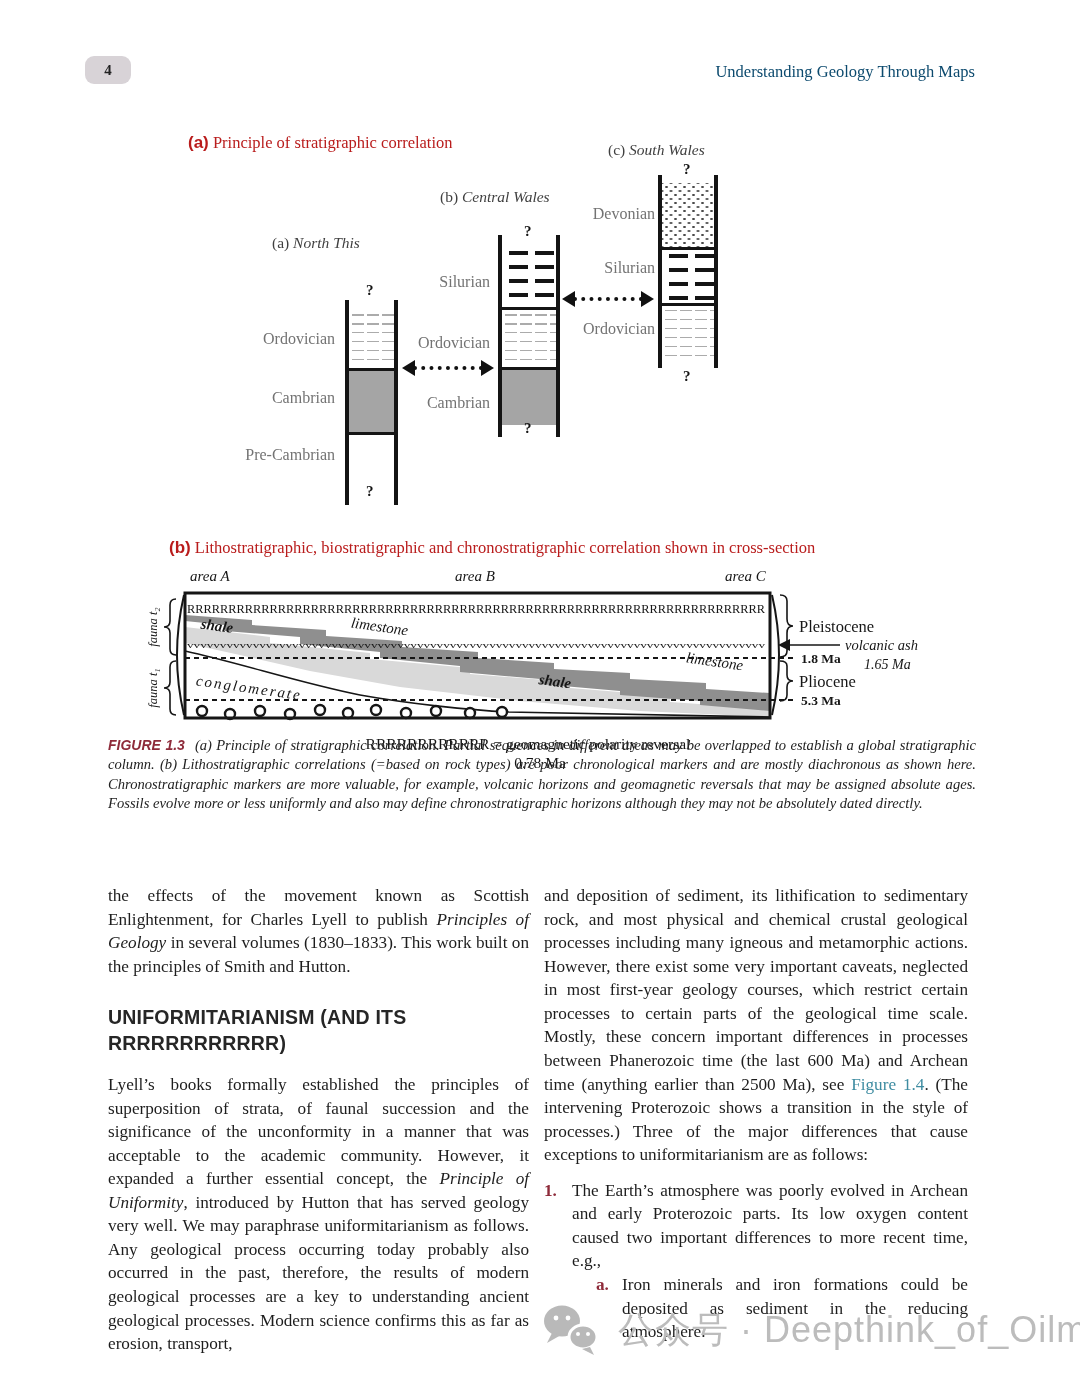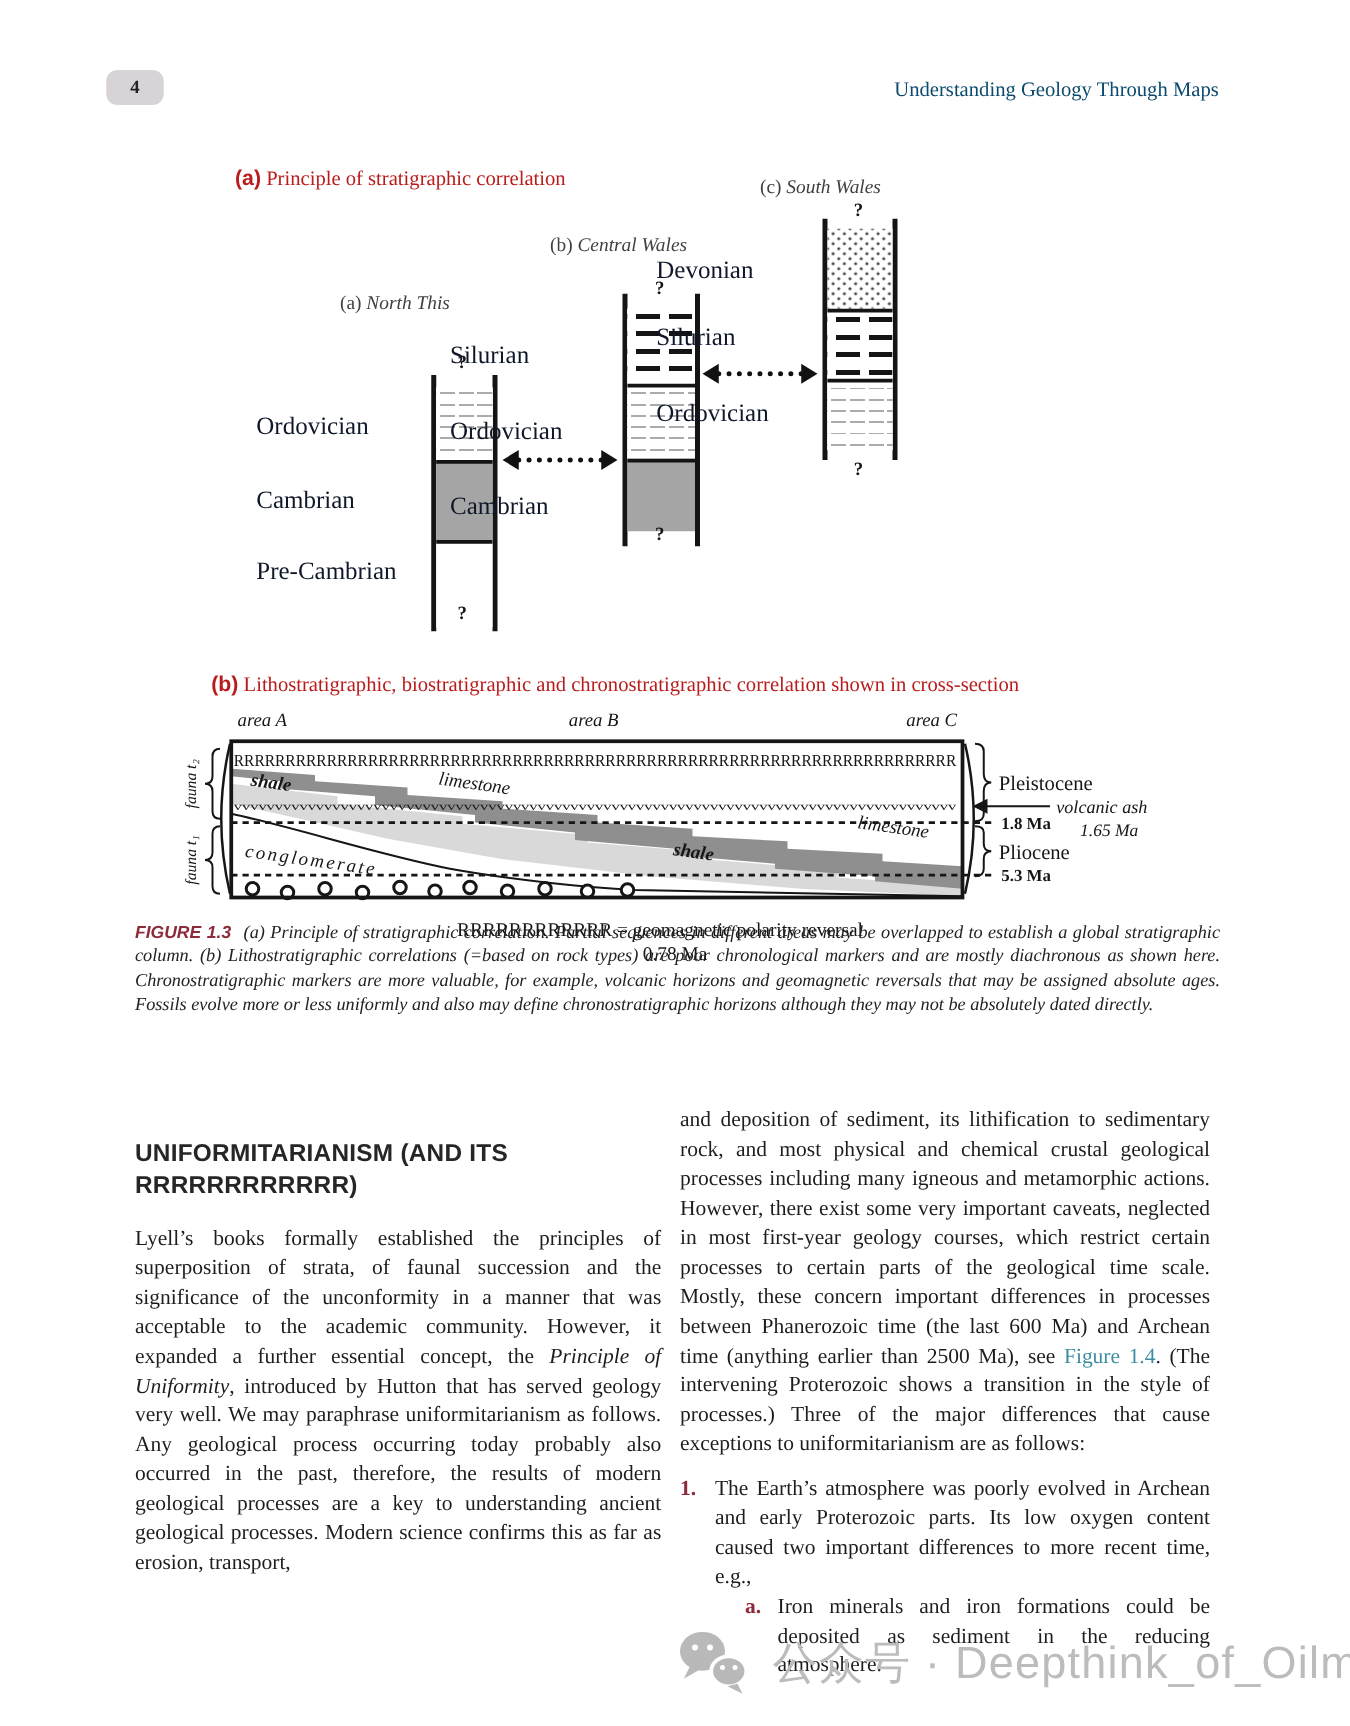--- a/index.html
+++ b/index.html
@@ -26,21 +26,21 @@
       repeating-linear-gradient(90deg,#fff 0 3px,rgba(255,255,255,0) 3px 15px),
       repeating-linear-gradient(180deg,#fff 0 4px,#ababab 4px 5.5px,#fff 5.5px 9px);}
   .pat-bricks{background-color:#fff;background-image:
       repeating-linear-gradient(90deg,#fff 0 7px,rgba(255,255,255,0) 7px 26px),
       repeating-linear-gradient(180deg,#fff 0 4px,#141414 4px 8px,#fff 8px 14px);}
   .pat-stipple{background-color:#fff;background-image:
       radial-gradient(circle,#4a4a4a 1px,rgba(255,255,255,0) 1.4px),
       radial-gradient(circle,#4a4a4a 1px,rgba(255,255,255,0) 1.4px);
       background-size:9px 8px,9px 8px;background-position:0 0,4.5px 4px;}
   .qmark{position:absolute;font:bold 15px "Liberation Serif",serif;color:#141414;}
-  .strat-label{position:absolute;width:130px;font-size:20px;color:#0f172a;}
+  .strat-label{position:absolute;width:130px;text-align:right;font-size:16px;color:#737373;}
   .dot-arrow{position:absolute;display:flex;align-items:center;height:16px;}
   .dot-arrow .shaft{flex:1;border-top:4.5px dotted #111;margin:0 -2px;}
   .dot-arrow .hl{width:0;height:0;border-top:8px solid transparent;border-bottom:8px solid transparent;border-right:13px solid #111;}
   .dot-arrow .hr{width:0;height:0;border-top:8px solid transparent;border-bottom:8px solid transparent;border-left:13px solid #111;}
 
   
   .fig-caption{position:absolute;left:108px;top:736px;width:868px;text-align:justify;
                font-size:14.6px;line-height:1.33;color:#222;font-style:italic;}
   .fig-caption .figlabel{color:#8e2b3a;font-family:"Liberation Sans",sans-serif;font-weight:bold;font-size:14px;padding-right:10px;}
 
@@ -214,20 +214,21 @@
 
     <text class="svgt" x="388" y="184" font-size="15.5" text-anchor="middle">RRRRRRRRRRRR  = geomagnetic polarity reversal</text>
     <text class="svgt" x="400" y="203" font-size="15.5" text-anchor="middle">0.78 Ma</text>
   </svg>
 
   <div class="fig-caption">
     <span class="figlabel">FIGURE 1.3</span><span>(a) Principle of stratigraphic correlation. Partial sequences in different areas may be overlapped to establish a global stratigraphic column. (b) Lithostratigraphic correlations (=based on rock types) are poor chronological markers and are mostly diachronous as shown here. Chronostratigraphic markers are more valuable, for example, volcanic horizons and geomagnetic reversals that may be assigned absolute ages. Fossils evolve more or less uniformly and also may define chronostratigraphic horizons although they may not be absolutely dated directly.</span>
   </div>
 
   <div class="bodycol col-left">
+    <p><span>the effects of the movement known as Scottish Enlightenment, for Charles Lyell to publish </span><span class="it">Principles of Geology</span><span> in several volumes (1830–1833). This work built on the principles of Smith and Hutton.</span></p>
     <h2 class="sec-heading">UNIFORMITARIANISM (AND ITS RRRRRRRRRRRR)</h2>
     <p><span>Lyell’s books formally established the principles of superposition of strata, of faunal succession and the significance of the unconformity in a manner that was acceptable to the academic community. However, it expanded a further essential concept, the </span><span class="it">Principle of Uniformity</span><span>, introduced by Hutton that has served geology very well. We may paraphrase uniformitarianism as follows. Any geological process occurring today probably also occurred in the past, therefore, the results of modern geological processes are a key to understanding ancient geological processes. Modern science confirms this as far as erosion, transport,</span></p>
   </div>
 
   <div class="bodycol col-right">
     <p><span>and deposition of sediment, its lithification to sedimentary rock, and most physical and chemical crustal geological processes including many igneous and metamorphic actions. However, there exist some very important caveats, neglected in most first-year geology courses, which restrict certain processes to certain parts of the geological time scale. Mostly, these concern important differences in processes between Phanerozoic time (the last 600 Ma) and Archean time (anything earlier than 2500 Ma), see </span><span class="figref">Figure 1.4</span><span>. (The intervening Proterozoic shows a transition in the style of processes.) Three of the major differences that cause exceptions to uniformitarianism are as follows:</span></p>
     <div class="numlist">
       <div class="li-row">
         <span class="li-marker">1.</span>
         <div class="li-body">

